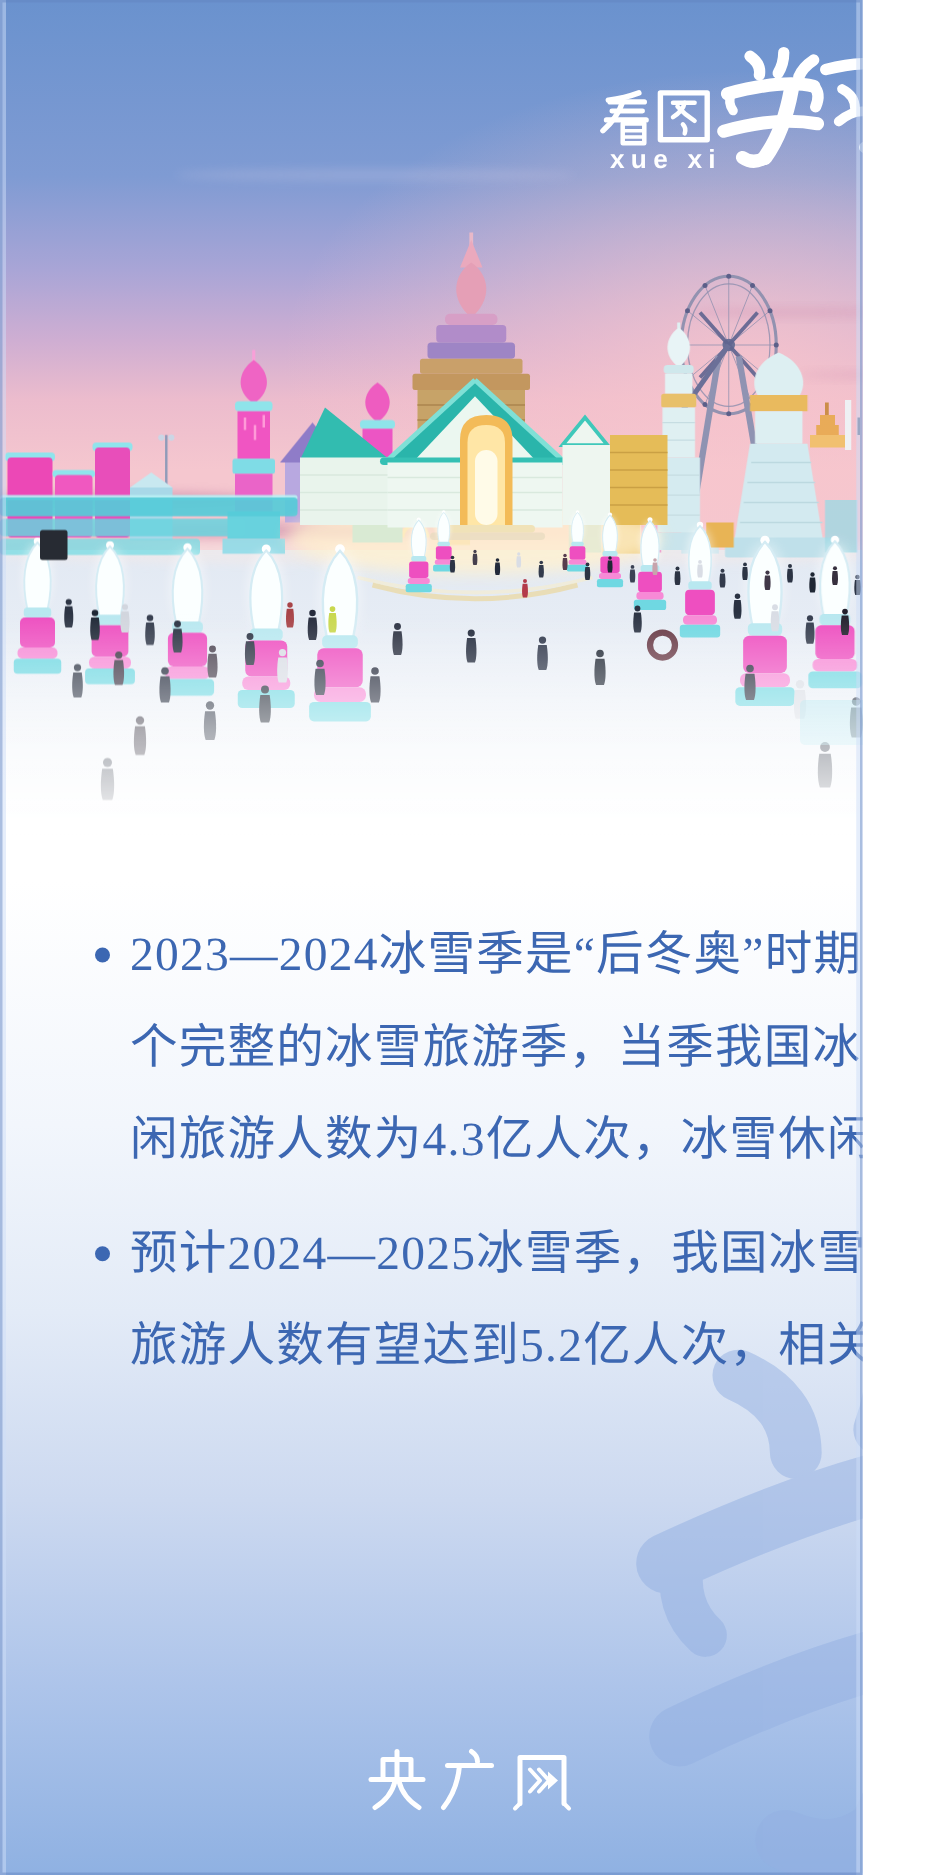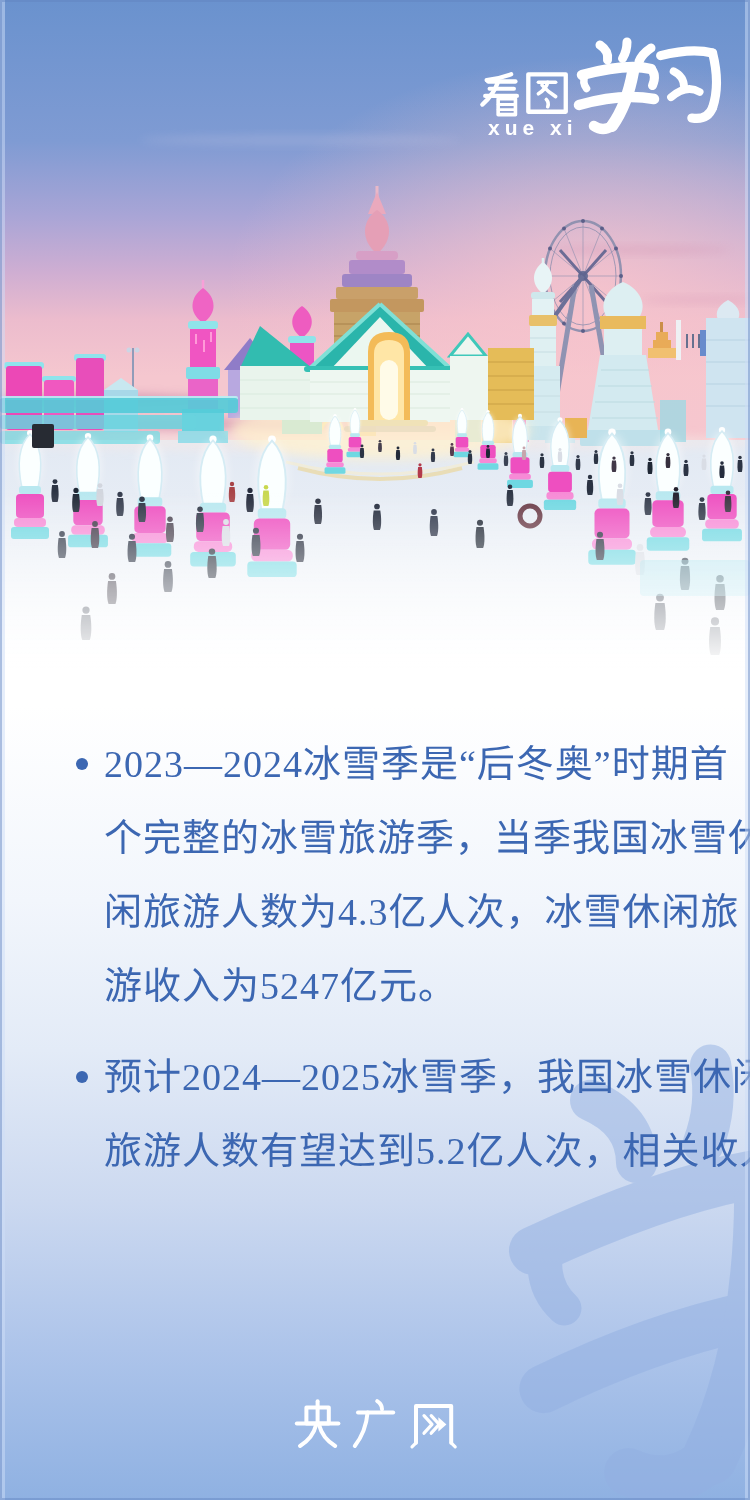--- a/index.html
+++ b/index.html
@@ -1,17 +1,17 @@
 <!DOCTYPE html>
 <html lang="zh-CN"><head>
 <meta charset="utf-8">
 <style>
   html,body{margin:0;padding:0;background:#ffffff;}
   .poster{
-    position:relative;width:750px;height:1500px;overflow:hidden;
+    position:relative;width:690px;height:1500px;overflow:hidden;
     font-family:"Liberation Serif","DejaVu Serif",serif;
     background:linear-gradient(180deg,#ffffff 0%,#ffffff 47%,#f2f6fc 60%,#e3ebf7 70%,#ccd9f0 80%,#adc4ea 90%,#8fb1e2 100%);
   }
   .photo-svg{position:absolute;top:0;left:0;display:block;}
   .defs-svg{position:absolute;width:0;height:0;}
   .header-logo{position:absolute;left:455px;top:30px;width:280px;height:140px;color:#ffffff;}
   .header-logo svg{overflow:visible;}
   .pinyin{
     position:absolute;left:33px;top:86px;
     font-family:"Liberation Sans","DejaVu Sans",sans-serif;
@@ -470,21 +470,20 @@
     <use href="#g-xue" transform="translate(14,46) rotate(-10) scale(6.9)"></use>
   </svg>
   <span class="sr">学</span>
 
   <section class="content">
     <div class="bullet">
       <span class="dot"></span>
       <div class="line">2023—2024冰雪季是“后冬奥”时期首</div>
       <div class="line">个完整的冰雪旅游季，当季我国冰雪休</div>
       <div class="line">闲旅游人数为4.3亿人次，冰雪休闲旅</div>
-      <div class="line">游收入为5247亿元。</div>
     </div>
     <div class="bullet b2">
       <span class="dot"></span>
       <div class="line">预计2024—2025冰雪季，我国冰雪休闲</div>
       <div class="line">旅游人数有望达到5.2亿人次，相关收入</div>
     </div>
   </section>
 
   <div class="footer">
     <svg width="190" height="70" viewBox="0 0 190 70">

